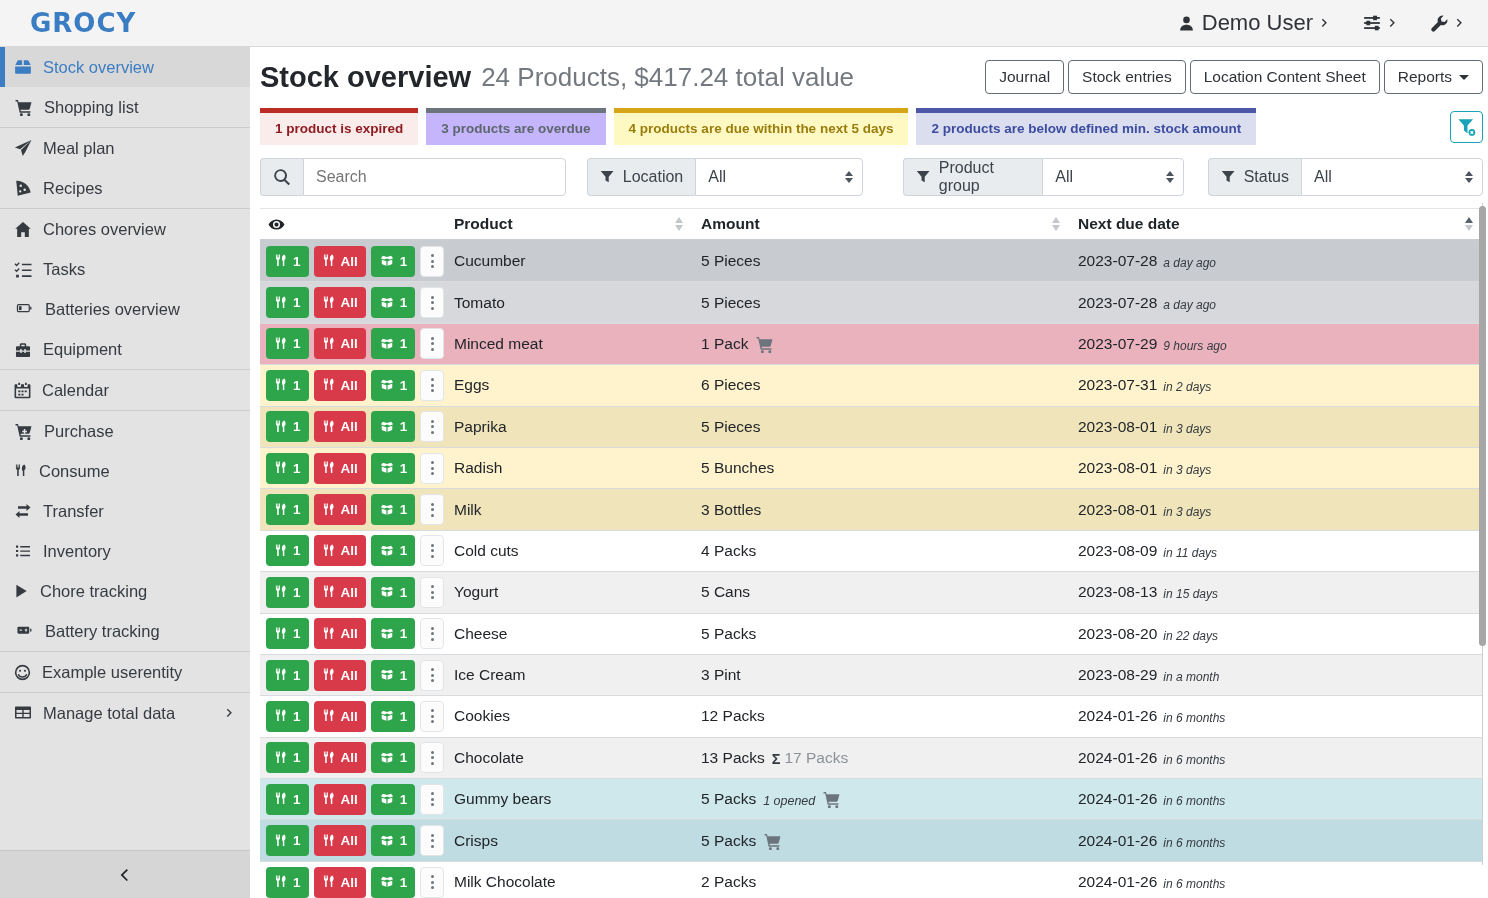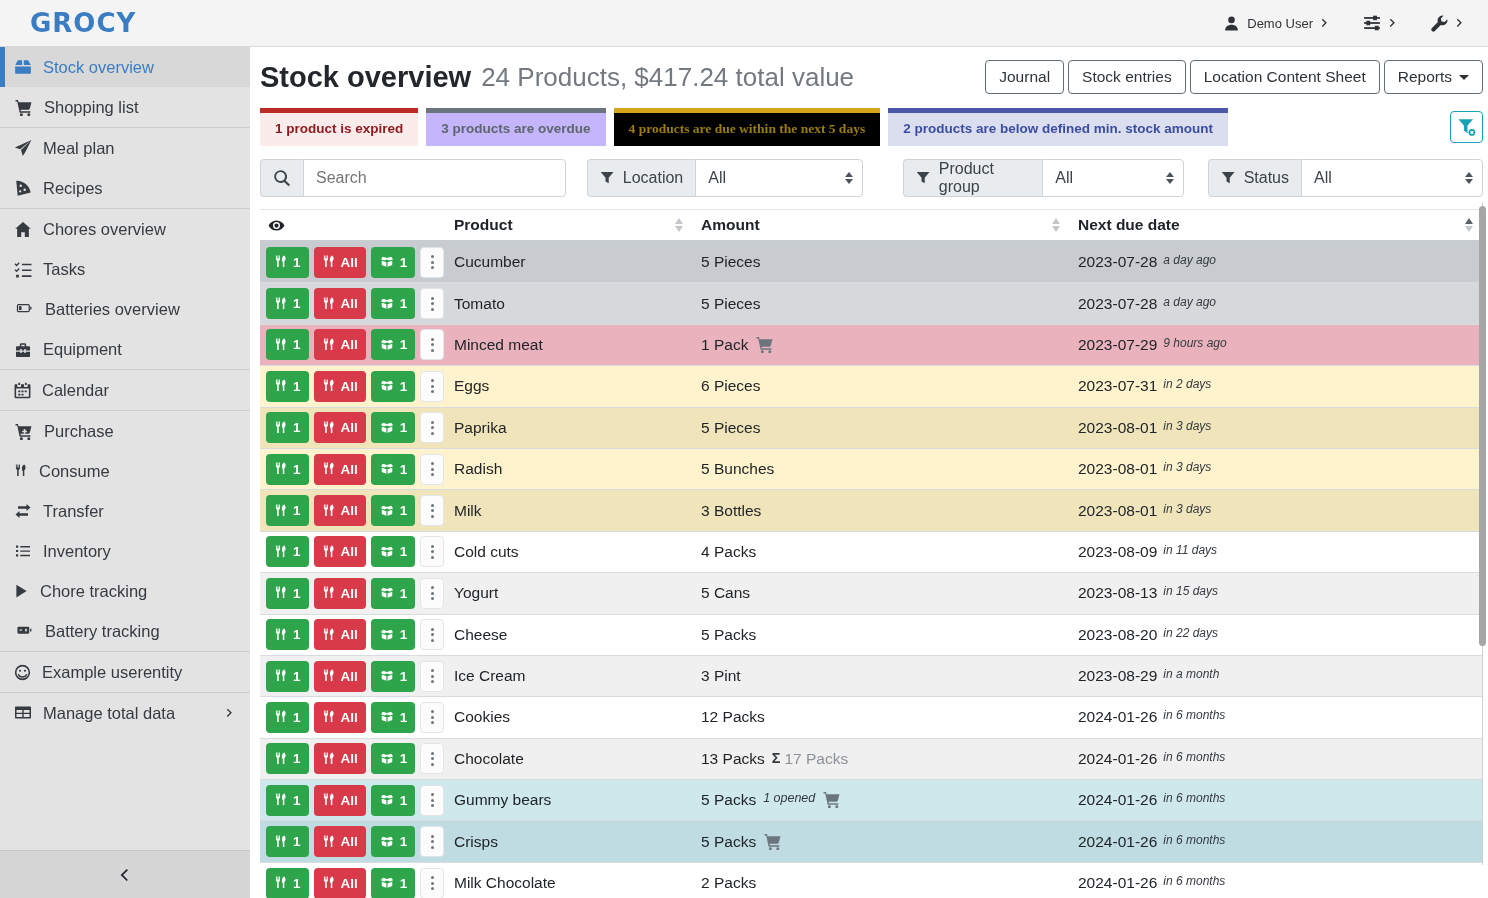--- a/index.html
+++ b/index.html
@@ -5,21 +5,21 @@
   * { margin:0; padding:0; box-sizing:border-box; }
   html,body { width:1488px; height:898px; overflow:hidden; background:#fff;
     font-family:"Liberation Sans", sans-serif; color:#212529; }
 
   
   .navbar { height:47px; background:#f4f4f4; border-bottom:1px solid #d9d9d9;
     display:flex; align-items:center; padding:0 22px 0 30px; }
   .logo { font-family:"DejaVu Sans", sans-serif; font-weight:900; font-size:26px;
     color:#3b7dc3; letter-spacing:1px; cursor:pointer; }
   .nav-right { margin-left:auto; display:flex; align-items:center; gap:9px;
-    font-size:13px; color:#2f3338; }
+    font-size:22px; color:#2f3338; }
   .nav-chunk { display:flex; align-items:center; gap:7px; cursor:pointer; }
   .nav-gap { width:14px; }
   .chev { display:flex; }
 
   
   .layout { display:flex; height:851px; }
   .sidebar { width:250px; background:#e3e3e3; position:relative; flex:none; }
   .side-item { height:40px; display:flex; align-items:center; gap:11px;
     padding:0 14px; font-size:16.5px; color:#363b41; cursor:pointer; }
   .side-item.active { background:#d8d8d8; border-left:5px solid #3b7dc3;
@@ -42,21 +42,21 @@
     font-family:inherit; display:flex; align-items:center; gap:7px; }
   .caret-down { width:0; height:0; border-left:5px solid transparent;
     border-right:5px solid transparent; border-top:5px solid #2e3338; }
 
   
   .chips-row { display:flex; gap:8px; margin-top:9px; align-items:stretch; }
   .chip { border-top:5px solid; padding:8px 15px 9px; font-size:13.5px;
     font-weight:700; cursor:pointer; white-space:nowrap; }
   .chip.danger    { border-color:#bb2d24; background:#fbecec; color:#8e1c21; }
   .chip.secondary { border-color:#6c757d; background:#c4b5fd; color:#5d656d; }
-  .chip.warning   { border-color:#d6a518; background:#000000; color:#9a7d0c;font-family:Liberation Serif, serif; }
+  .chip.warning   { border-color:#d6a518; background:#fef9c3; color:#9a7d0c; }
   .chip.info      { border-color:#4c58a7; background:#dbdeee; color:#3c4da1; }
   .chip-clear-btn { margin-left:auto; align-self:center; width:33px; height:32px;
     background:#fff; border:1px solid #17a2b8; border-radius:4px; display:flex;
     align-items:center; justify-content:center; cursor:pointer; }
 
   
   .filters-row { display:flex; margin-top:13px; height:38px; }
   .input-group { display:flex; height:38px; }
   .addon { background:#e9ecef; border:1px solid #ced4da; border-right:0;
     border-radius:4px 0 0 4px; display:flex; align-items:center; gap:8px;
@@ -91,21 +91,21 @@
   .trow.v-none.stripe      { background:#f0f0f0; }
   .trow.v-secondary        { background:#d6d8db; }
   .trow.v-secondary.stripe { background:#c8cbcf; }
   .trow.v-danger           { background:#f5c6cb; }
   .trow.v-danger.stripe    { background:#e9b2bc; }
   .trow.v-warning          { background:#fef3cd; }
   .trow.v-warning.stripe   { background:#f0e5ba; }
   .trow.v-info             { background:#cfe8ec; }
   .trow.v-info.stripe      { background:#bfdce2; }
 
-  .cell { padding-left:8px; display:flex; align-items:flex-start; }
+  .cell { padding-left:8px; display:flex; align-items:flex-end; }
   .btn-row { display:flex; gap:5px; padding-left:6px; }
   .abtn { height:31px; border:none; border-radius:4px; color:#fff; font-weight:700;
     font-size:13.5px; display:flex; align-items:center; gap:5px; padding:0 8px;
     cursor:pointer; font-family:inherit; }
   .abtn.green { background:#2ea44b; }
   .abtn.red   { background:#d93a49; }
   .abtn.more  { background:#fcfcfc; border:1px solid #e2e5e7; width:24px;
     padding:0; justify-content:center; }
   .dots { display:flex; flex-direction:column; gap:2.5px; }
   .dots i { width:3px; height:3px; border-radius:50%; background:#6c757d; display:block; }

